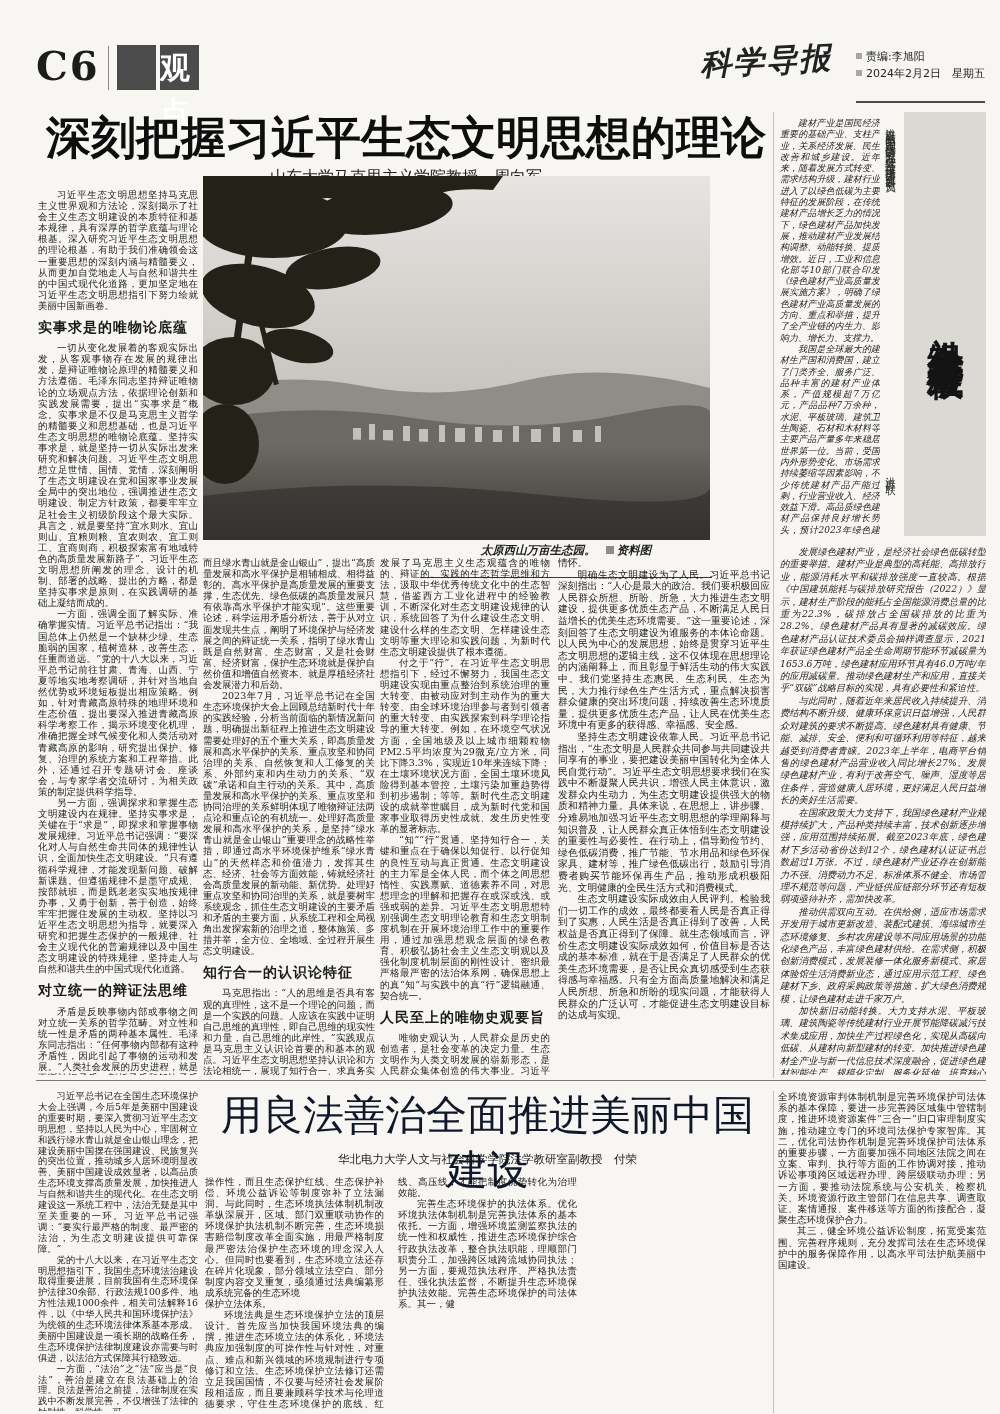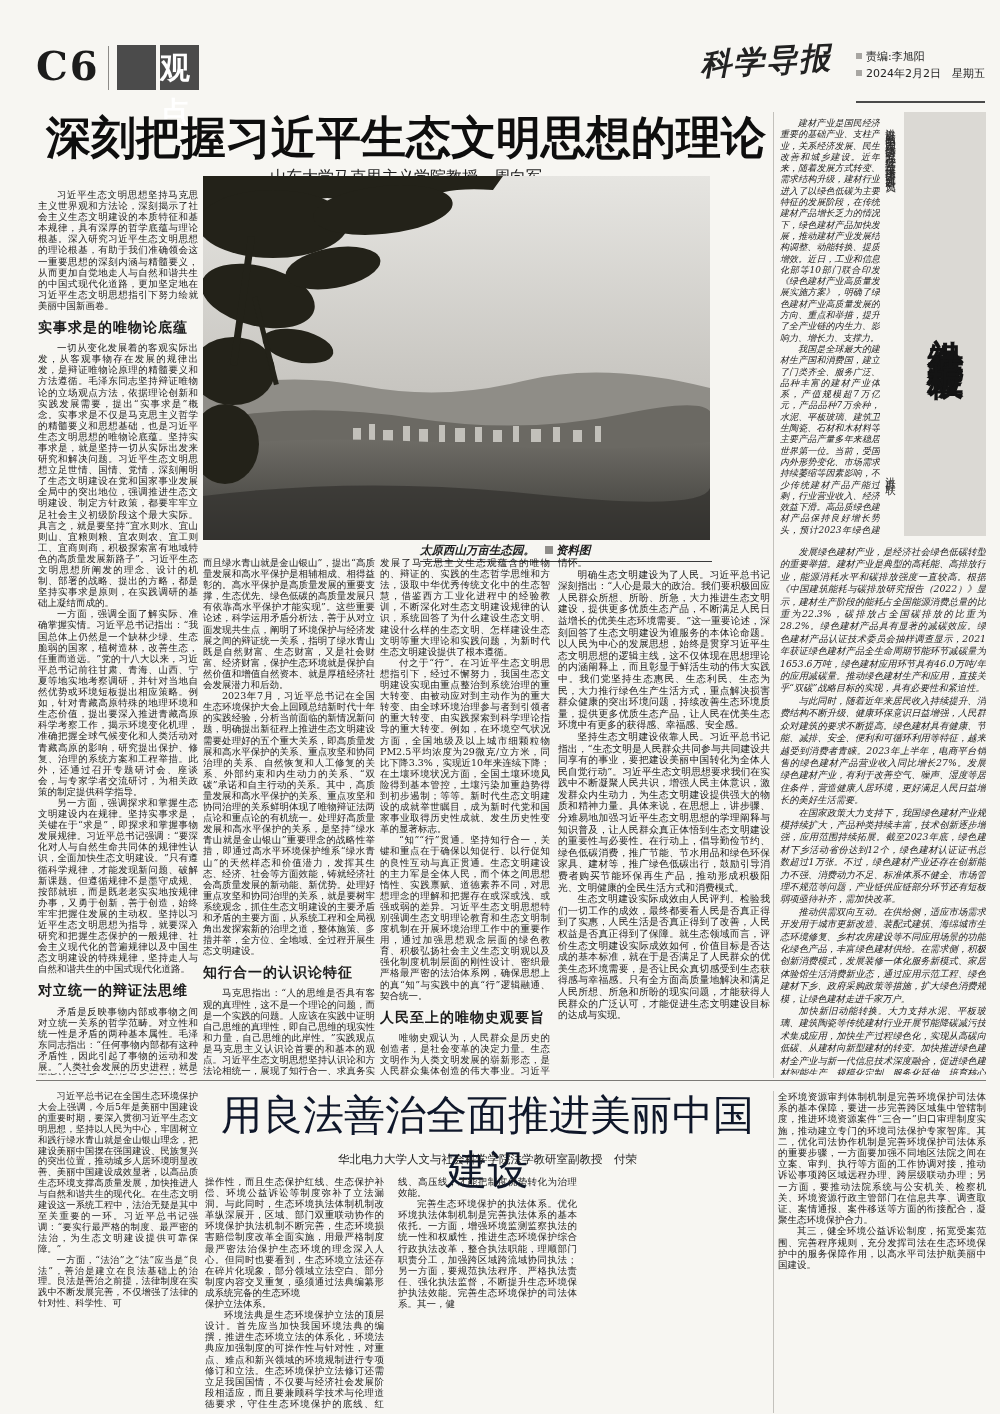--- a/index.html
+++ b/index.html
@@ -26,22 +26,22 @@
   .bodycol{font-size:9.5px;line-height:11.1px;text-align:justify;overflow:hidden;}
   .bodycol p{margin:0;text-indent:2em;}
   .bodycol p.cont{text-indent:0;}
   .bodycol h3{font-family:"DejaVu Sans","Liberation Sans",sans-serif;font-size:14px;
      font-weight:700;margin:11px 0 9px;letter-spacing:1px;}
   .col1{left:38px;top:189px;width:160px;height:886px;}
   .col2{left:203px;top:557px;width:172px;height:518px;}
   .col3{left:380px;top:557px;width:170px;height:518px;}
   .col4{left:558px;top:557px;width:212px;height:518px;font-size:9.8px;line-height:11.6px;}
   .photo{left:203px;top:176px;width:507px;height:364px;background:#cfcecb;}
-  .photo-caption{left:420px;top:543px;width:292px;text-align:left;font-size:11.5px;font-weight:700;
-     font-style:italic;border-bottom:1px solid #3a3a3a;padding-bottom:3px;}
+  .photo-caption{left:420px;top:543px;width:292px;text-align:center;font-size:11.5px;font-weight:700;
+     font-style:italic;border-bottom:1px solid #3a3a3a;padding-bottom:19px;}
   .credit-sq{display:inline-block;width:8px;height:8px;background:#8f8d89;margin:0 3px 0 10px;}
   
   .vrule{width:1px;background:#c3c1bc;}
   .side-colA{left:780px;top:118px;width:100px;height:417px;font-size:9px;line-height:11.3px;}
   .side-byline{left:884px;top:120px;height:330px;writing-mode:vertical-rl;font-size:10.5px;
      letter-spacing:2px;color:#2a2a2a;}
   .side-author{left:884px;top:468px;height:70px;writing-mode:vertical-rl;font-size:10.5px;
      letter-spacing:4px;color:#2a2a2a;}
   .side-titlebox{left:904px;top:112px;width:82px;height:424px;background:#dbd9d4;
      display:flex;align-items:center;justify-content:center;}
@@ -170,20 +170,21 @@
       <p>与此同时，随着近年来居民收入持续提升、消费结构不断升级、健康环保意识日益增强，人民群众对建筑的要求不断提高。绿色建材具有健康、节能、减排、安全、便利和可循环利用等特征，越来越受到消费者青睐。2023年上半年，电商平台销售的绿色建材产品营业收入同比增长27%。发展绿色建材产业，有利于改善空气、噪声、湿度等居住条件，营造健康人居环境，更好满足人民日益增长的美好生活需要。</p>
       <p>在国家政策大力支持下，我国绿色建材产业规模持续扩大，产品种类持续丰富，技术创新逐步增强，应用范围持续拓展。截至2023年底，绿色建材下乡活动省份达到12个，绿色建材认证证书总数超过1万张。不过，绿色建材产业还存在创新能力不强、消费动力不足、标准体系不健全、市场管理不规范等问题，产业链供应链部分环节还有短板弱项亟待补齐，需加快改革。</p>
       <p>推动供需双向互动。在供给侧，适应市场需求开发用于城市更新改造、装配式建筑、海绵城市生态环境修复、乡村农房建设等不同应用场景的功能化绿色产品，丰富绿色建材供给。在需求侧，积极创新消费模式，发展装修一体化服务新模式、家居体验馆生活消费新业态，通过应用示范工程、绿色建材下乡、政府采购政策等措施，扩大绿色消费规模，让绿色建材走进千家万户。</p>
       <p>加快新旧动能转换。大力支持水泥、平板玻璃、建筑陶瓷等传统建材行业开展节能降碳减污技术集成应用，加快生产过程绿色化，实现从高碳向低碳、从建材向新型建材的转变。加快推进绿色建材全产业与新一代信息技术深度融合，促进绿色建材智能生产、规模化定制、服务化延伸，培育核心竞争力强、作用大的综合性绿色建材企业，增强绿色建材市场竞争力。</p>
     </div>
 
   <div class="abs hdivider"></div>
 
   <div class="abs bodycol bot-col-left">
       <p>习近平总书记在全国生态环境保护大会上强调，今后5年是美丽中国建设的重要时期，要深入贯彻习近平生态文明思想，坚持以人民为中心，牢固树立和践行绿水青山就是金山银山理念，把建设美丽中国摆在强国建设、民族复兴的突出位置，推动城乡人居环境明显改善、美丽中国建设成效显著，以高品质生态环境支撑高质量发展，加快推进人与自然和谐共生的现代化。在生态文明建设这一系统工程中，法治无疑是其中至关重要的一环。习近平总书记强调：“要实行最严格的制度、最严密的法治，为生态文明建设提供可靠保障。”</p>
+      <p>党的十八大以来，在习近平生态文明思想指引下，我国生态环境法治建设取得重要进展，目前我国有生态环境保护法律30余部、行政法规100多件、地方性法规1000余件，相关司法解释16件，以《中华人民共和国环境保护法》为统领的生态环境法律体系基本形成。美丽中国建设是一项长期的战略任务，生态环境保护法律制度建设亦需要与时俱进，以法治方式保障其行稳致远。</p>
       <p>一方面，“法治”之“法”应当是“良法”，善治是建立在良法基础上的治理。良法是善治之前提，法律制度在实践中不断发展完善，不仅增强了法律的针对性、科学性、可</p>
     </div>
   <div class="abs bot-headline sans">用良法善治全面推进美丽中国建设</div>
   <div class="abs bot-byline">华北电力大学人文与社会科学学院法学教研室副教授　付荣</div>
   <div class="abs bodycol bot-center">
       <p class="cont">操作性，而且生态保护红线、生态保护补偿、环境公益诉讼等制度弥补了立法漏洞。与此同时，生态环境执法体制机制改革纵深展开，区域、部门双重联动协作的环境保护执法机制不断完善，生态环境损害赔偿制度改革全面实施，用最严格制度最严密法治保护生态环境的理念深入人心。但同时也要看到，生态环境立法还存在碎片化现象，部分领域立法空白、部分制度内容交叉重复，亟须通过法典编纂形成系统完备的生态环境</p>
       <p class="cont">保护立法体系。</p>
       <p>环境法典是生态环境保护立法的顶层设计。首先应当加快我国环境法典的编撰，推进生态环境立法的体系化，环境法典应加强制度的可操作性与针对性，对重点、难点和新兴领域的环境规制进行专项修订和立法。生态环境保护立法修订还需立足我国国情，不仅要与经济社会发展阶段相适应，而且要兼顾科学技术与伦理道德要求，守住生态环境保护的底线、红线、高压线，才能把制度优势转化为治理效能。</p>
       <p>完善生态环境保护的执法体系。优化环境执法体制机制是完善执法体系的基本依托。一方面，增强环境监测监察执法的统一性和权威性，推进生态环境保护综合行政执法改革，整合执法职能，理顺部门职责分工，加强跨区域跨流域协同执法；另一方面，要规范执法程序、严格执法责任、强化执法监督，不断提升生态环境保护执法效能。完善生态环境保护的司法体系。其一，健</p>
     </div>

